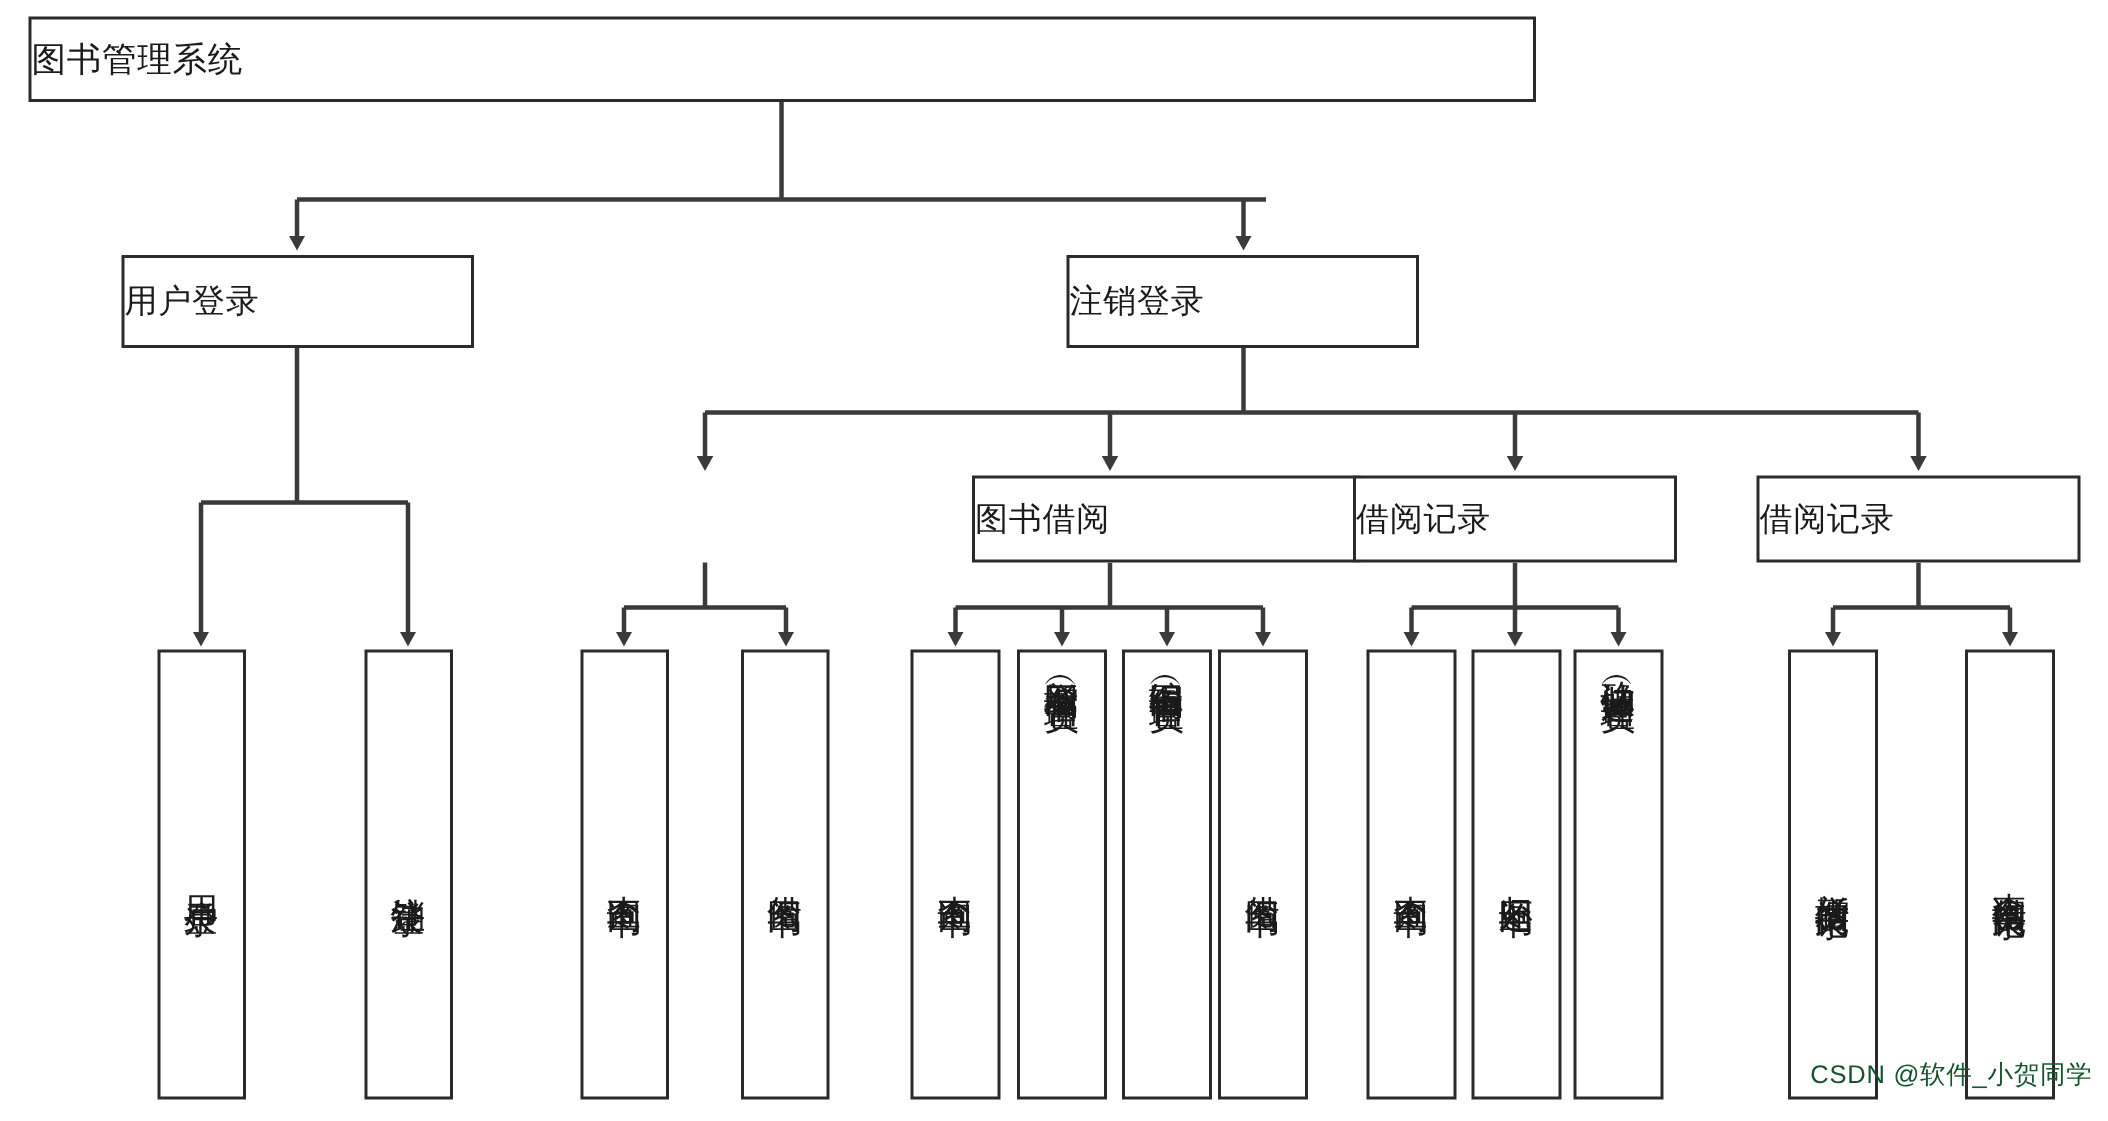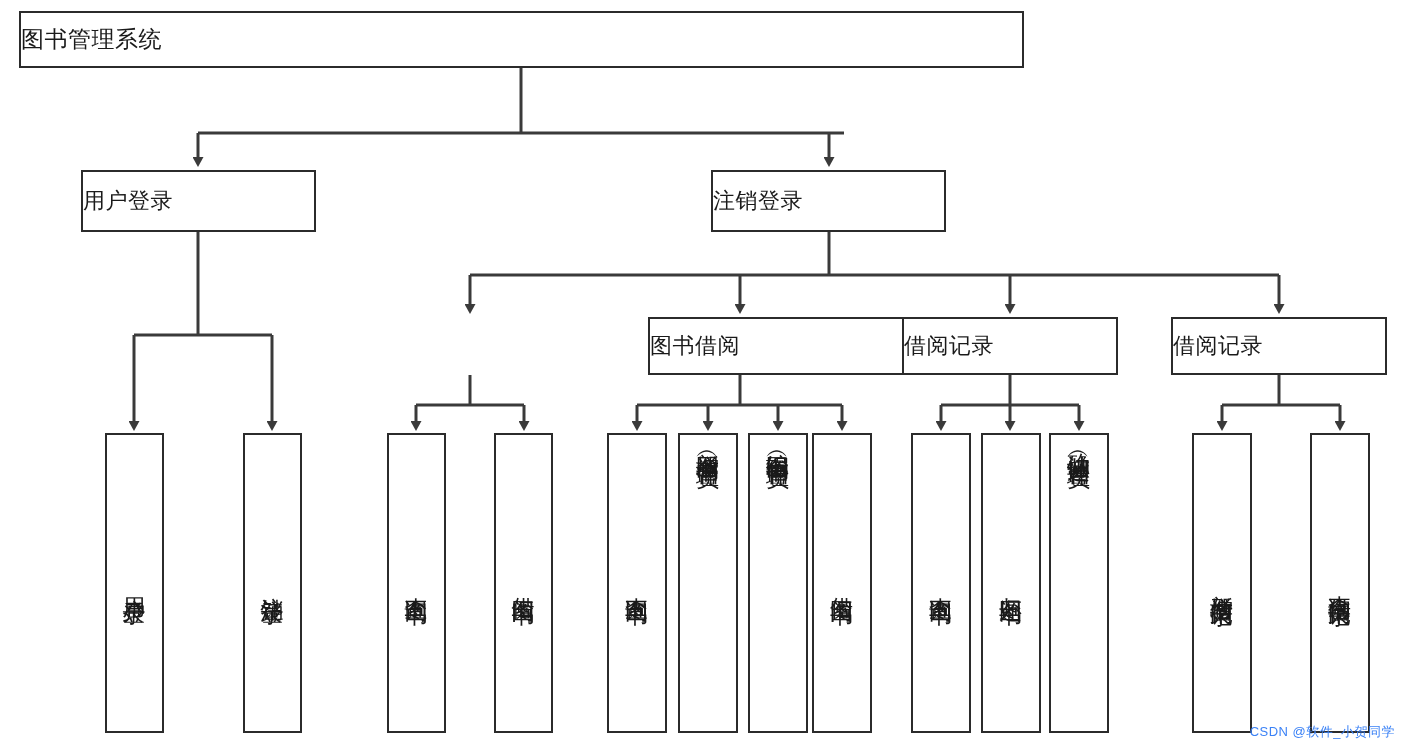--- a/index.html
+++ b/index.html
@@ -41,23 +41,23 @@
     letter-spacing:2px;
     line-height:1.05;
     white-space:nowrap;
     display:block;
   }
   .node.leaf.center{align-items:center;}
 
   #watermark{
     position:absolute;
     right:10px;
-    bottom:6px;
-    font-size:13px;
-    color:#3b82f6;
+    bottom:19px;
+    font-size:17px;
+    color:#14532d;
     white-space:nowrap;
     letter-spacing:0.5px;
   }
 </style>
 </head>
 <body>
 
 <div id="canvas">
 
   <svg id="wires" viewBox="0 0 1405 747">

